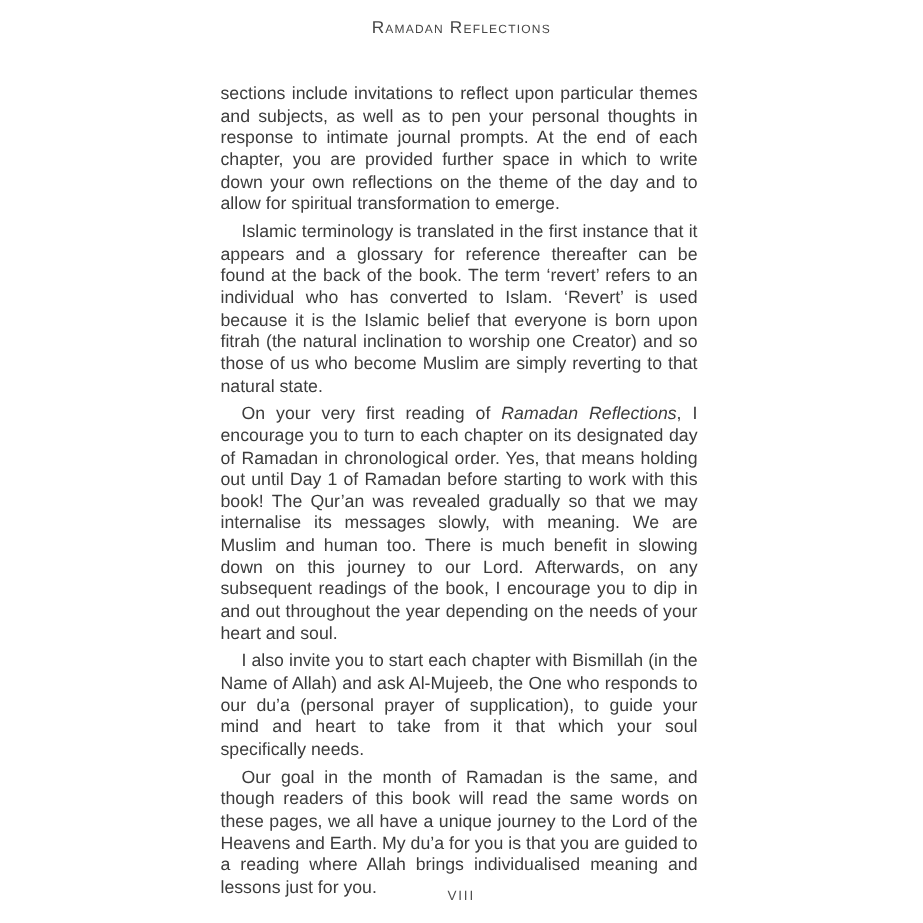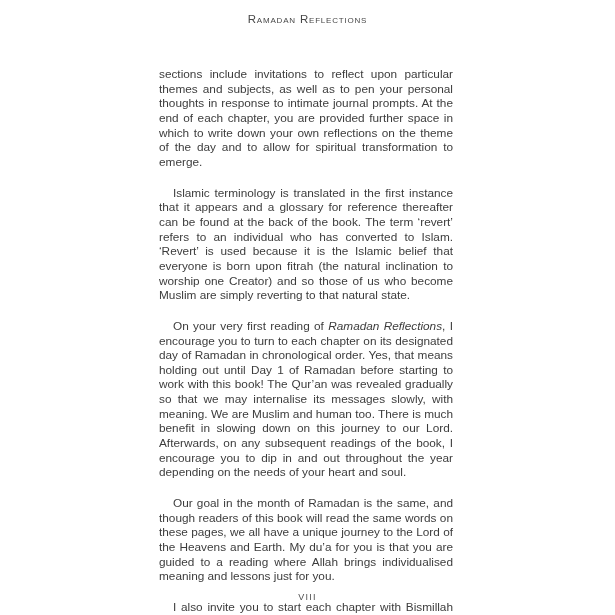--- a/index.html
+++ b/index.html
@@ -27,21 +27,21 @@
     letter-spacing: 0.8px;
     color: #474747;
   }
   .text-block {
     position: absolute;
     left: 143px;
     top: 51px;
     width: 326px;
   }
   .text-block p {
-    margin: 16px;
+    margin: 4px;
     padding: 0;
     text-align: justify;
     font-size: 11.8px;
     line-height: 14.65px;
     color: #3c3c3c;
     hyphens: auto;
     -webkit-hyphens: auto;
   }
   .text-block p.indent {
     text-indent: 14px;
@@ -69,22 +69,22 @@
   <div class="running-header">Ramadan Reflections</div>
 
   <div class="text-block">
 
     <p class="no-indent">sections include invitations to reflect upon particular themes and subjects, as well as to pen your personal thoughts in response to intimate journal prompts. At the end of each chapter, you are provided further space in which to write down your own reflections on the theme of the day and to allow for spiritual transformation to emerge.</p>
 
     <p class="indent">Islamic terminology is translated in the first instance that it appears and a glossary for reference thereafter can be found at the back of the book. The term ‘revert’ refers to an individual who has converted to Islam. ‘Revert’ is used because it is the Islamic belief that everyone is born upon fitrah (the natural inclination to worship one Creator) and so those of us who become Muslim are simply reverting to that natural state.</p>
 
     <p class="indent"><span>On your very first reading of </span><em>Ramadan Reflections</em><span>, I encourage you to turn to each chapter on its designated day of Ramadan in chronological order. Yes, that means holding out until Day 1 of Ramadan before starting to work with this book! The Qur’an was revealed gradually so that we may internalise its messages slowly, with meaning. We are Muslim and human too. There is much benefit in slowing down on this journey to our Lord. Afterwards, on any subsequent readings of the book, I encourage you to dip in and out throughout the year depending on the needs of your heart and soul.</span></p>
 
+    <p class="indent">I also invite you to start each chapter with Bismillah (in the Name of Allah) and ask Al-Mujeeb, the One who responds to our du’a (personal prayer of supplication), to guide your mind and heart to take from it that which your soul specifically needs.</p>
+
     <p class="indent">Our goal in the month of Ramadan is the same, and though readers of this book will read the same words on these pages, we all have a unique journey to the Lord of the Heavens and Earth. My du’a for you is that you are guided to a reading where Allah brings individualised meaning and lessons just for you.</p>
-
-    <p class="indent">I also invite you to start each chapter with Bismillah (in the Name of Allah) and ask Al-Mujeeb, the One who responds to our du’a (personal prayer of supplication), to guide your mind and heart to take from it that which your soul specifically needs.</p>
 
 
   </div>
 
   <div class="page-number">viii</div>
 
 </div>
 
 </body></html>

